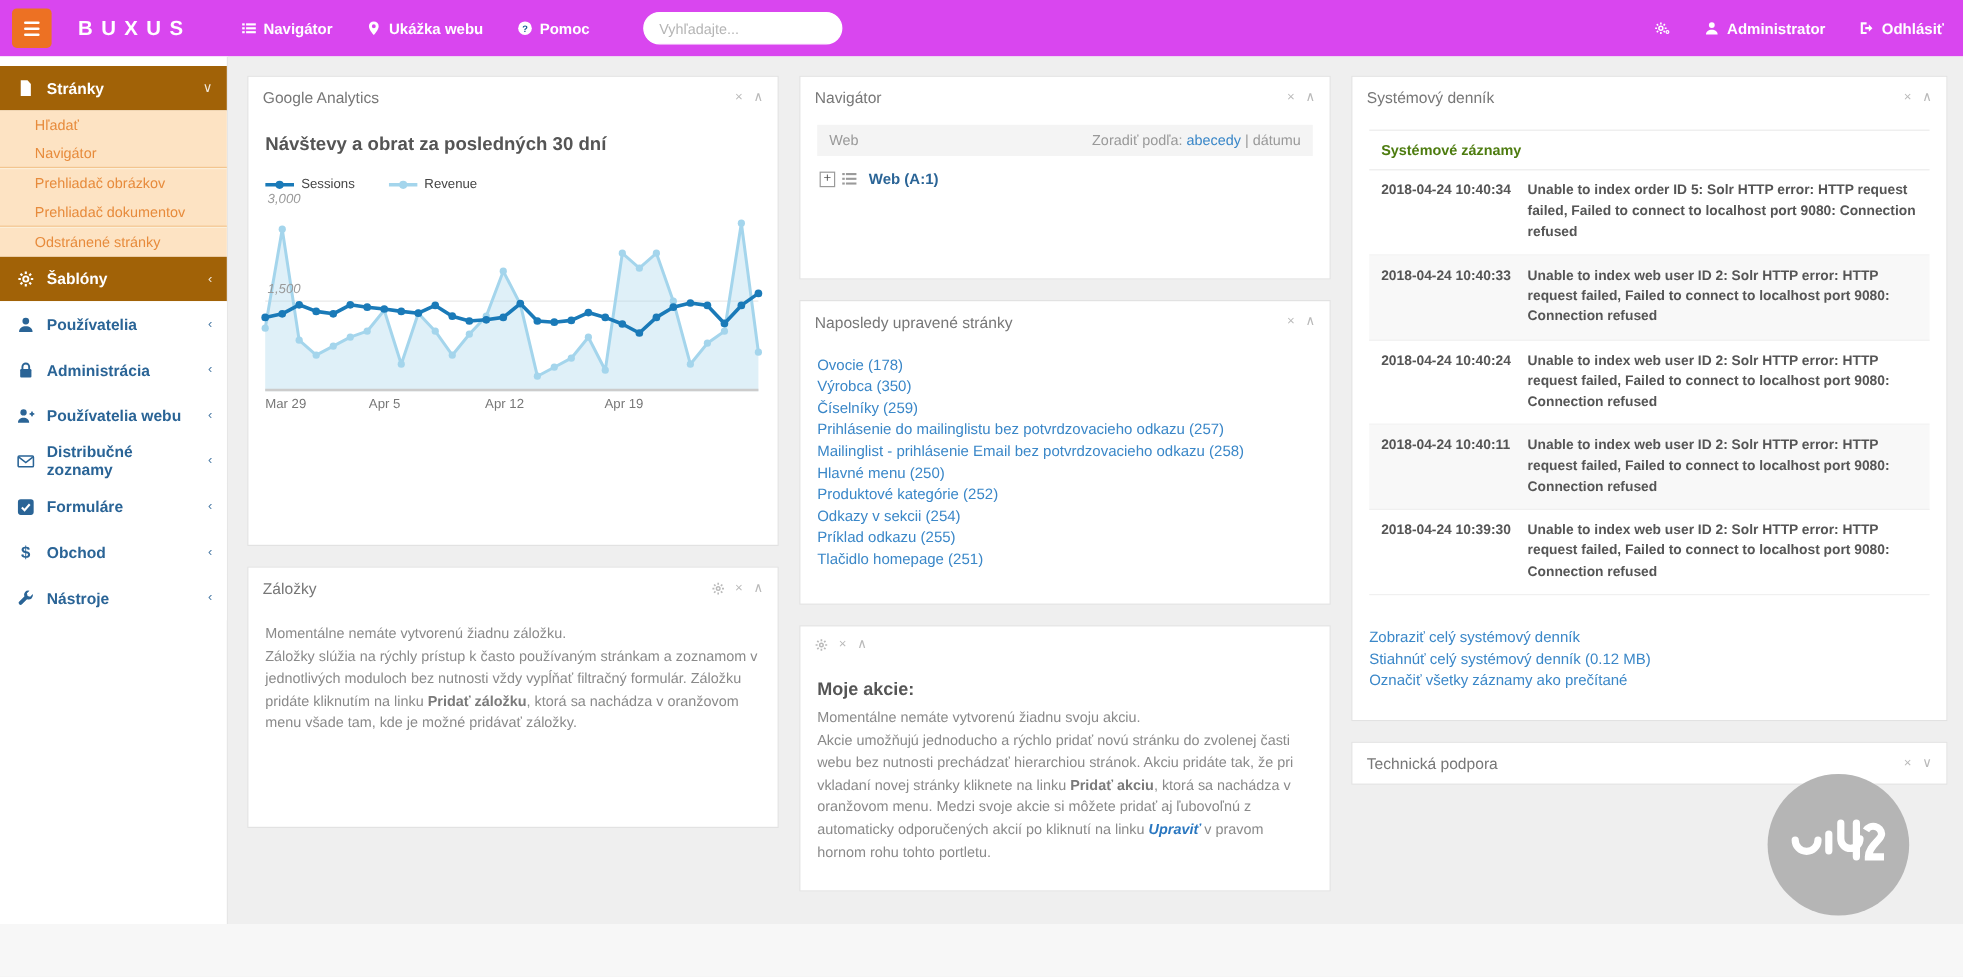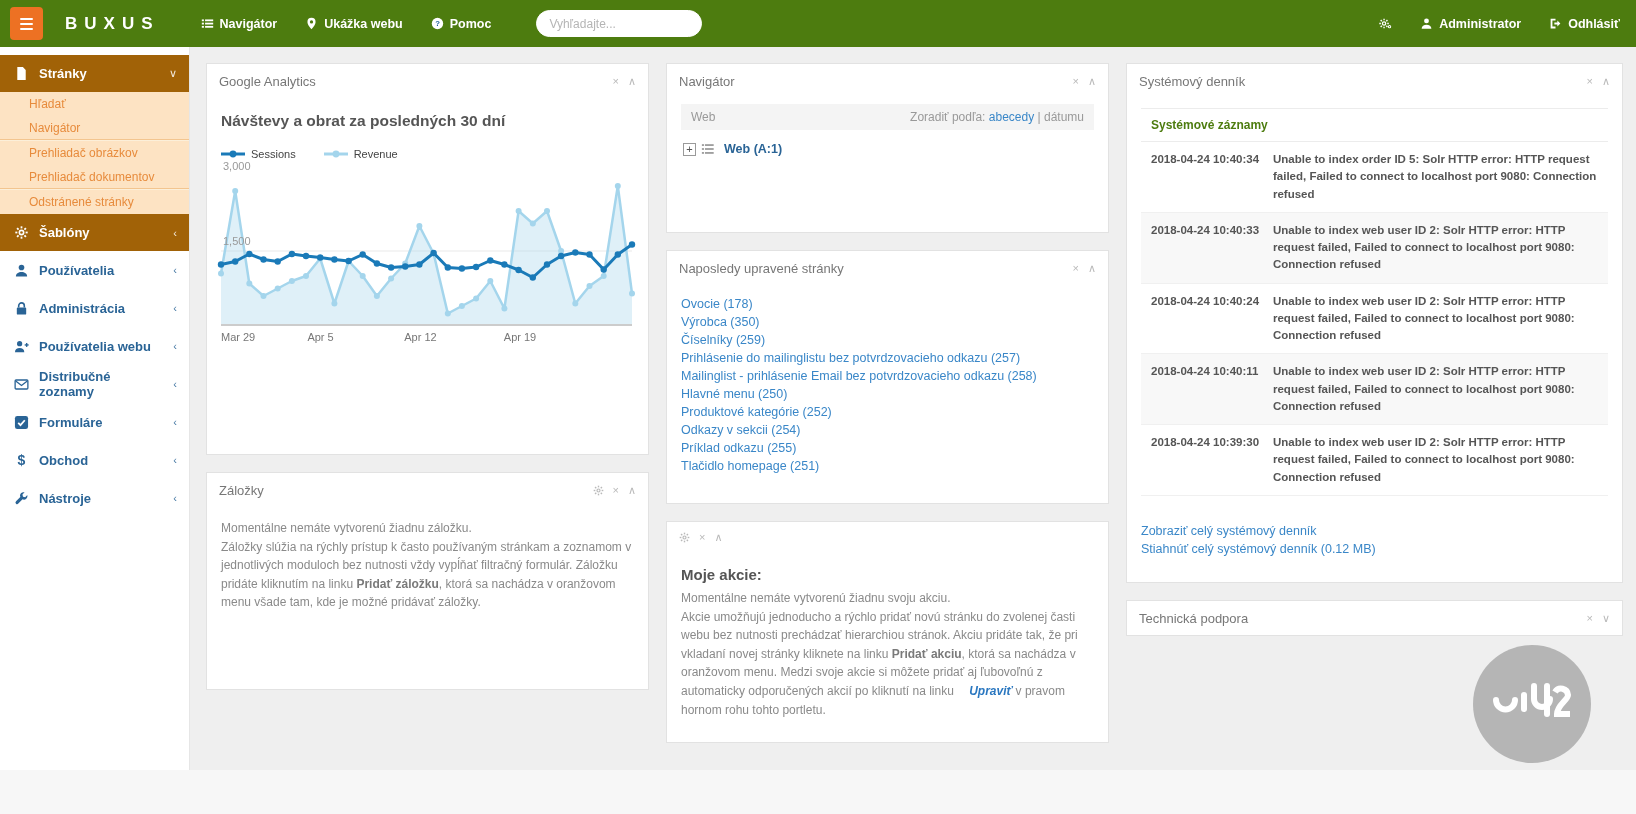--- a/index.html
+++ b/index.html
@@ -4,21 +4,21 @@
 <style>
   * { box-sizing: border-box; }
   html,body { margin:0; padding:0; }
   body {
     width:1636px; height:814px; overflow:hidden;
     background:#f7f7f7;
     font-family:"Liberation Sans", sans-serif;
     -webkit-font-smoothing:antialiased;
   }
   
-  .navbar { height:47px; background:#4d7c0f; display:flex; align-items:center; padding:0 16px 0 10px; }
+  .navbar { height:47px; background:#d946ef; display:flex; align-items:center; padding:0 16px 0 10px; }
   .hamburger { width:33px; height:33px; background:#ed7123; border:none; border-radius:4px;
     display:flex; flex-direction:column; justify-content:center; align-items:center; gap:3px; cursor:pointer; }
   .hamburger span { display:block; width:13px; height:2px; background:#fff; border-radius:1px; }
   .brand { color:#fff; font-weight:bold; font-size:17px; letter-spacing:7px; margin:0 0 0 22px; }
   .nav-menu { display:flex; align-items:center; margin-left:30px; gap:6px; }
   .nav-item { display:flex; align-items:center; gap:6px; color:#fff; font-size:12.5px; font-weight:bold;
     padding:8px 11px; text-decoration:none; white-space:nowrap; }
   .nav-item svg { width:13px; height:13px; }
   .nav-search { margin-left:34px; }
   .nav-search input { width:166px; height:27px; border-radius:14px; border:1px solid #fff; padding:0 12px;
@@ -56,39 +56,39 @@
   .p-title { flex:1; color:#777; font-size:13px; }
   .p-icons { display:flex; align-items:center; gap:9px; color:#b9b9b9; font-size:11px; }
   .p-icons .icon-btn { cursor:pointer; line-height:1; }
   .p-icons svg { width:11px; height:11px; display:block; }
   .p-body { padding:6px 14px 14px 14px; }
   
   .ga-heading { font-size:15.5px; font-weight:bold; color:#555; margin:8px 0 18px 0; }
   .legend { display:flex; align-items:center; gap:28px; margin-bottom:16px; }
   .legend-item { display:flex; align-items:center; gap:6px; font-size:11px; color:#444; }
   .legend-item svg { width:24px; height:8px; }
-  .chart-wrap { position:relative; height:150px; margin-top:14px; }
+  .chart-wrap { position:relative; height:150px; margin-top:14px;font-style:italic; }
   .chart-wrap svg.plot { position:absolute; inset:0; overflow:visible; }
   .chart-y-labels span { font-size:11px; color:#999; pointer-events:none; }
   .chart-x-labels { position:relative; height:18px; margin-top:5px; font-size:11px; color:#777; }
   
   .navg-bar { display:flex; align-items:center; background:#f4f4f4; padding:6px 10px; font-size:12px; color:#999; }
   .navg-bar .bar-right { margin-left:auto; }
   .navg-bar a { color:#3a87c8; text-decoration:none; }
   .tree-row { display:flex; align-items:center; gap:5px; margin:12px 2px 22px 2px; }
   .plusbox { width:13px; height:13px; border:1px solid #9a9a9a; background:#fff; color:#555;
     font-size:11px; line-height:11px; text-align:center; cursor:pointer; }
   .tree-label { font-size:12.5px; font-weight:bold; color:#2a6496; text-decoration:none; margin-left:4px; }
   
   .gray-text { font-size:12px; color:#8a8a8a; line-height:1.55; margin:6px 0 0 0; }
   .gray-text b { color:#7a7a7a; }
   .blue-link { color:#3a87c8; text-decoration:none; }
   .link-list { display:flex; flex-direction:column; font-size:12.5px; line-height:18px; padding:4px 0 14px 0; }
   .actions-heading { font-size:15px; font-weight:bold; color:#555; margin:8px 0 6px 0; }
-  .upravit { color:#2a77c0; font-weight:bold; font-style:italic; text-decoration:none;margin-left:12px; }
+  .upravit { color:#2a77c0; font-weight:bold; font-style:italic; text-decoration:none; }
   
   .log-table { margin-top:4px; border-top:1px solid #ececec; }
   .log-subhead { padding:9px 10px; font-size:12px; font-weight:bold; color:#4d7c0f;
     border-bottom:1px solid #ececec; }
   .log-row { display:flex; padding:9px 10px; font-size:11.5px; font-weight:bold; color:#555;
     line-height:1.5; border-bottom:1px solid #f0f0f0; }
   .log-row:nth-child(odd) { background:#f8f8f8; }
   .log-time { flex:0 0 118px; width:118px; }
   .log-msg { flex:1; padding-left:4px; }
   .log-links { display:flex; flex-direction:column; font-size:12.5px; line-height:18px; margin:26px 0 10px 0; }
@@ -520,20 +520,21 @@
               <div class="log-msg">Unable to index web user ID 2: Solr HTTP error: HTTP request failed, Failed to connect to localhost port 9080: Connection refused</div>
             </div>
             <div class="log-row">
               <div class="log-time">2018-04-24 10:39:30</div>
               <div class="log-msg">Unable to index web user ID 2: Solr HTTP error: HTTP request failed, Failed to connect to localhost port 9080: Connection refused</div>
             </div>
           </div>
           <div class="log-links">
             <a class="blue-link">Zobraziť celý systémový denník</a>
             <a class="blue-link">Stiahnúť celý systémový denník (0.12 MB)</a>
+            <a class="blue-link">Označiť všetky záznamy ako prečítané</a>
           </div>
         </div>
       </div>
 
       <div class="portlet">
         <div class="p-head">
           <div class="p-title">Technická podpora</div>
           <div class="p-icons">
             <span class="icon-btn">×</span>
             <span class="icon-btn">∨</span>

